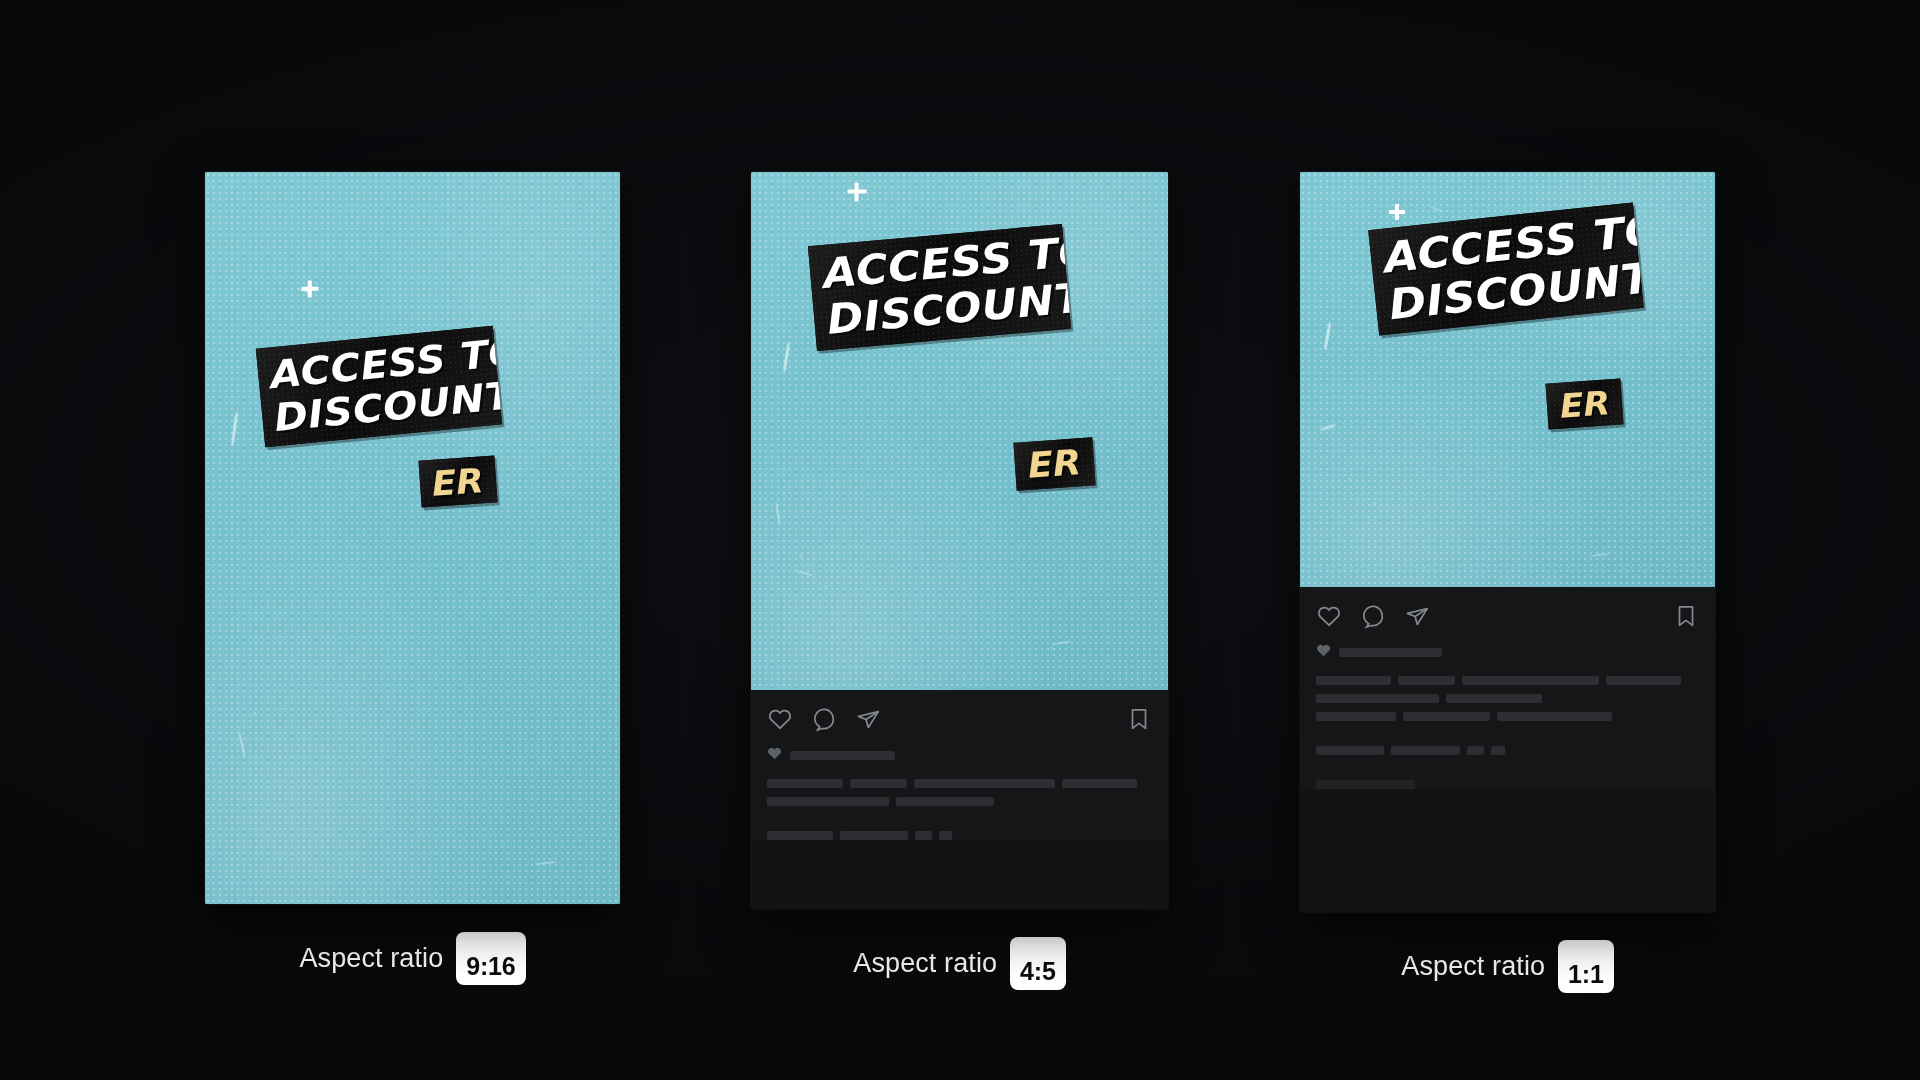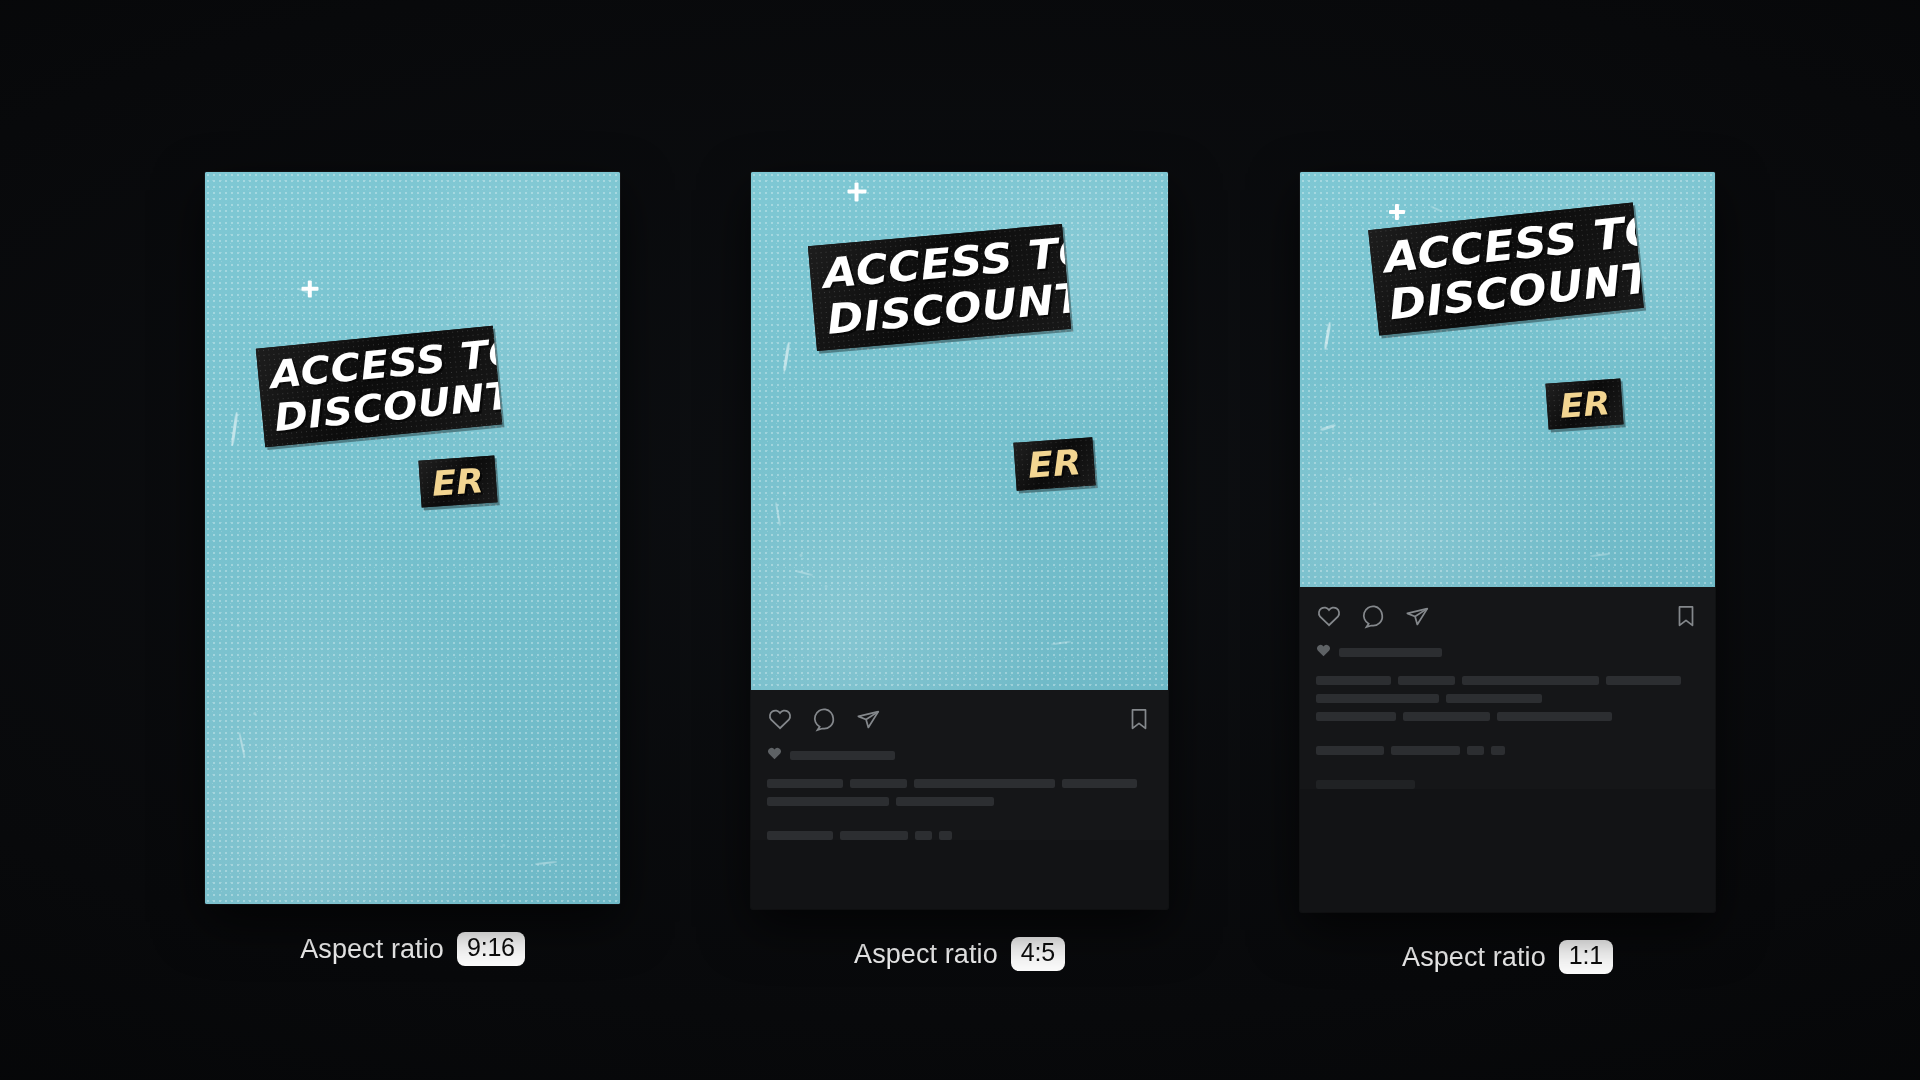--- a/index.html
+++ b/index.html
@@ -183,22 +183,22 @@
   .caption-label {
     color: #f2f2f2;
     font-size: 27px;
     font-weight: 400;
     letter-spacing: 0.1px;
   }
   .ratio-badge {
     background: #ffffff;
     color: #0d0d0d;
     font-size: 25px;
-    font-weight: 400;
-    padding: 2px 10px 5px 10px;
+    font-weight: 700;
+    padding: 21px 10px 5px 10px;
     border-radius: 8px;
     line-height: 1.08;
     letter-spacing: -0.2px;
   }
 </style>
 </head>
 <body>
 
 <div id="stage">
 

